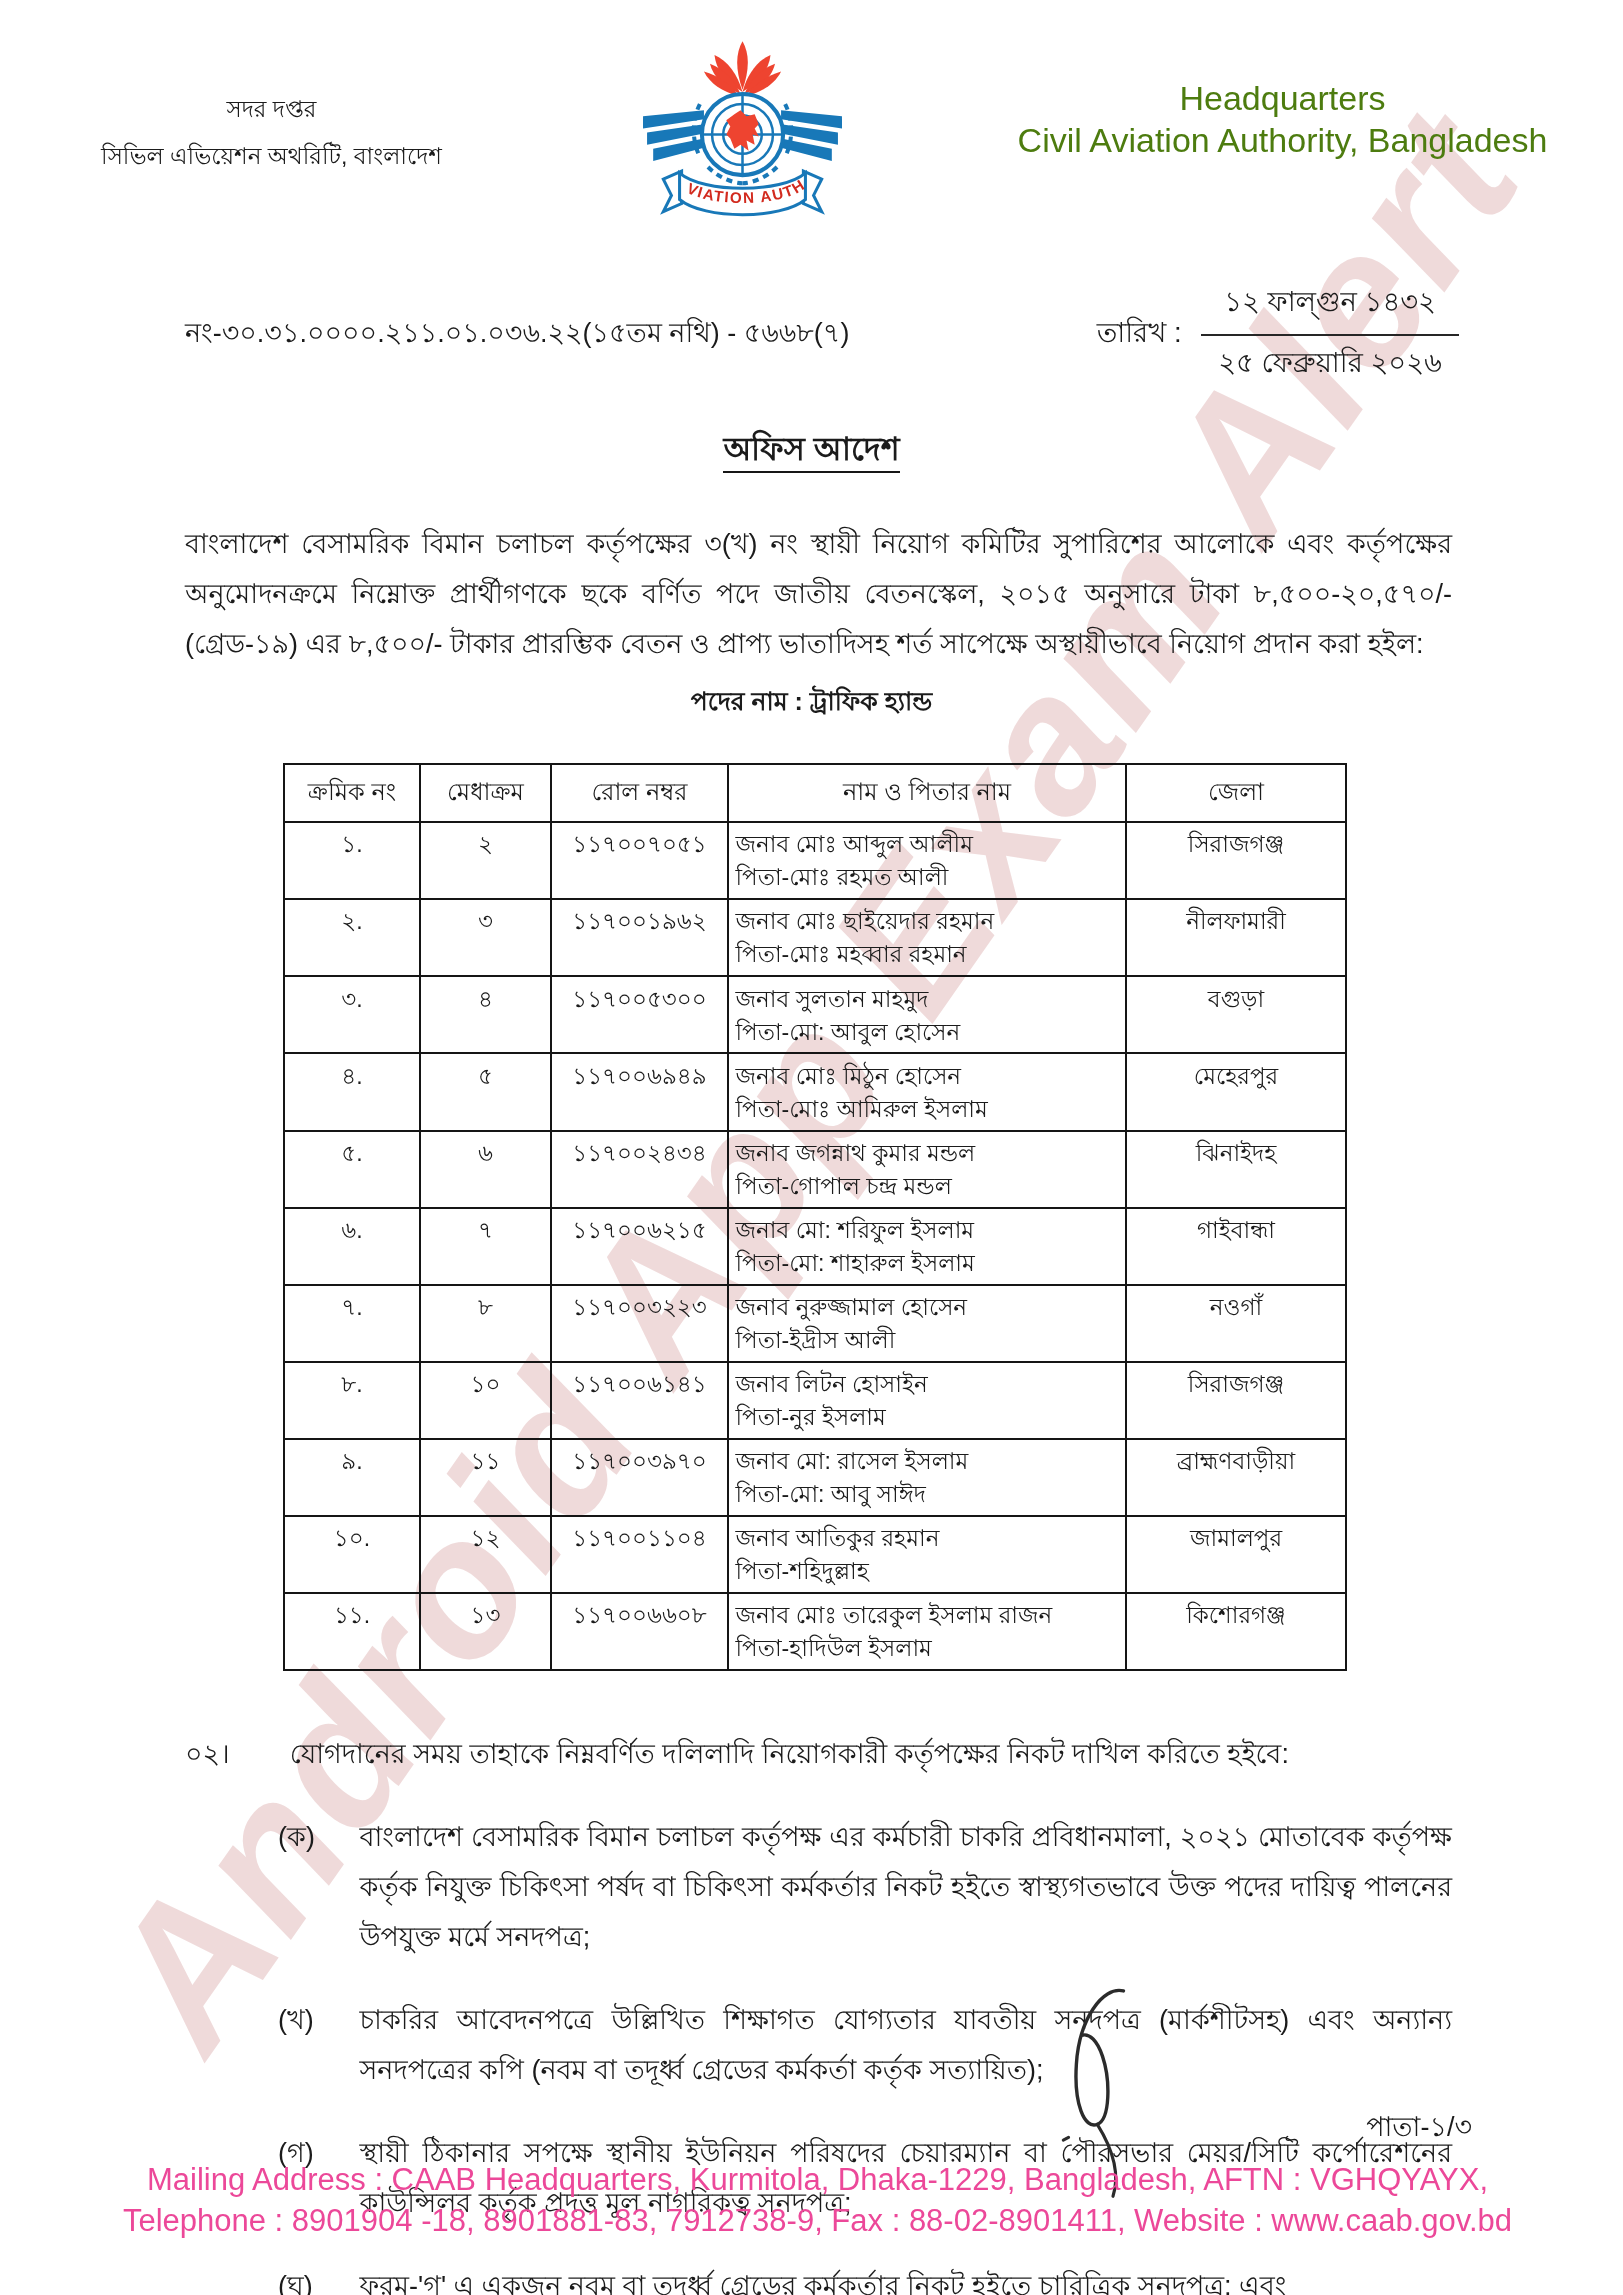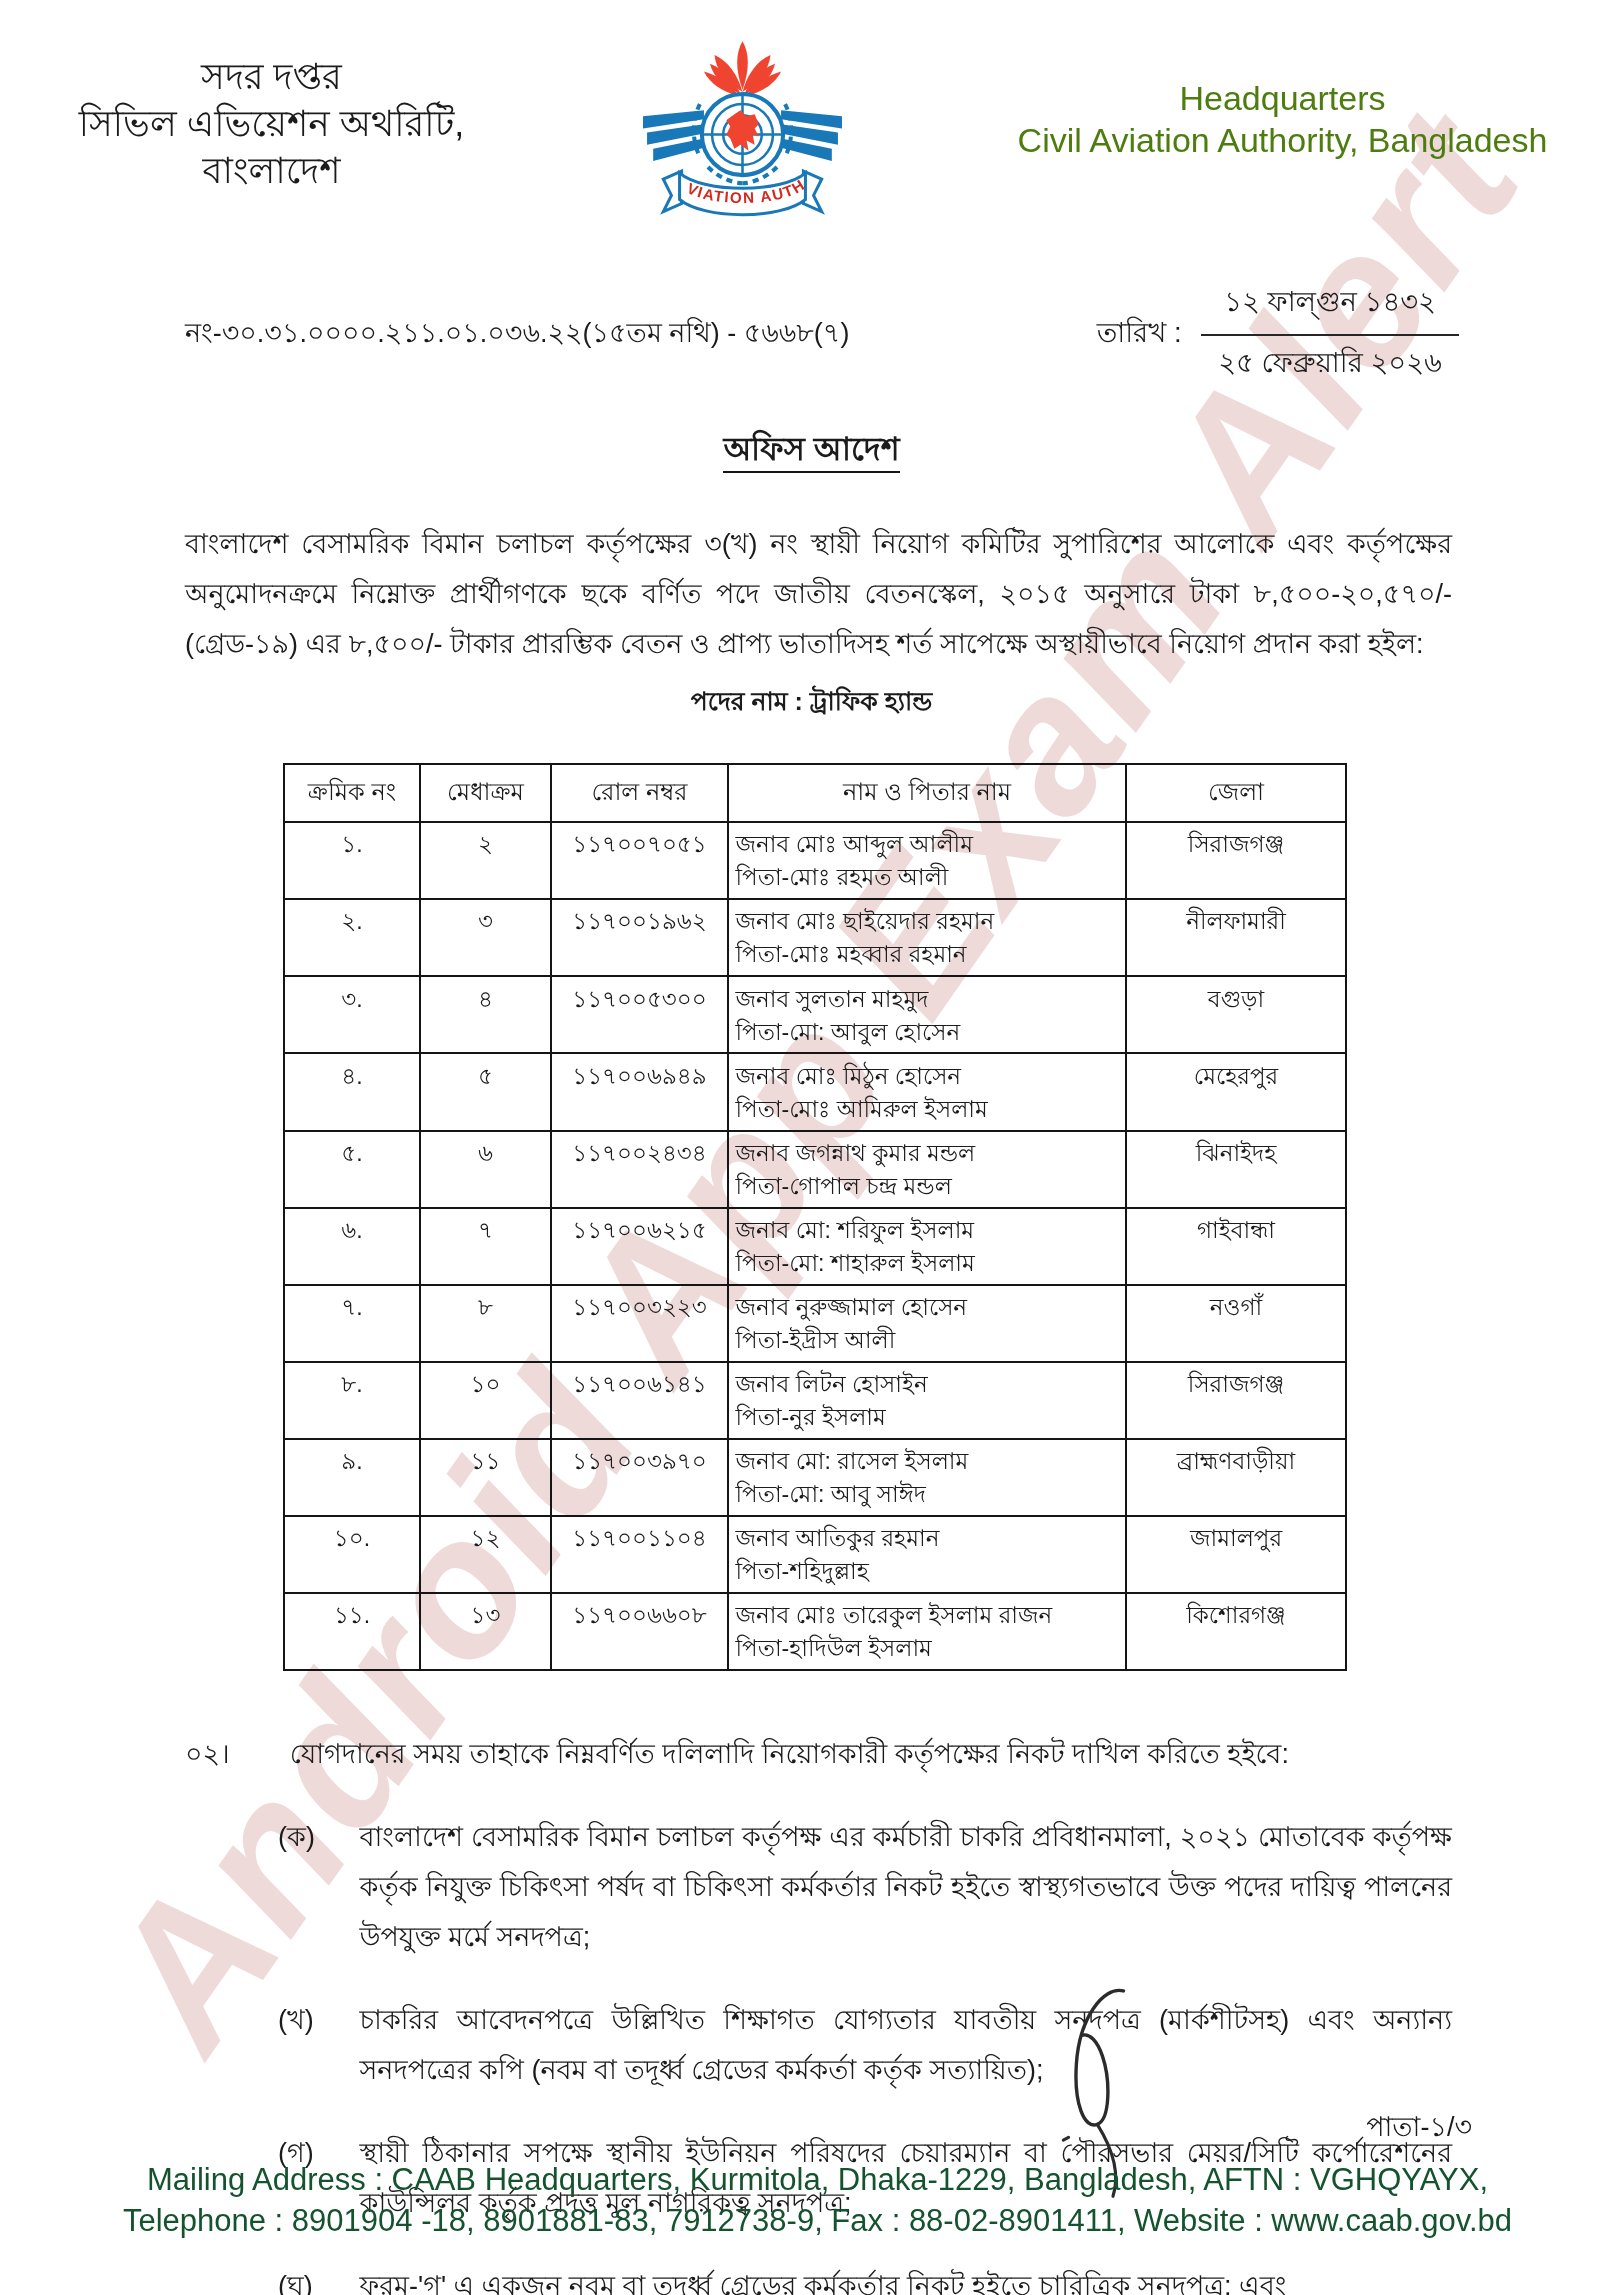--- a/index.html
+++ b/index.html
@@ -15,21 +15,21 @@
   .watermark{
     position:absolute;left:50%;top:47%;
     transform:translate(-50%,-50%) rotate(-55deg);
     font-size:193px;font-weight:bold;font-style:italic;
     white-space:nowrap;color:rgba(201,133,133,0.30);
     z-index:0;letter-spacing:3.9px;pointer-events:none;
   }
   .content{position:relative;z-index:1;}
   
   .header{display:flex;justify-content:space-between;align-items:flex-start;padding:39px 36px 0 36px;}
-  .org-bn{width:471px;text-align:center;margin-top:14px;font-size:36px;line-height:47px;}
+  .org-bn{width:471px;text-align:center;margin-top:47px;font-size:23px;line-height:47px;}
   .org-en{width:609px;text-align:center;margin-top:38px;font-size:34px;line-height:42px;color:#4d7c0f;}
   .logo-wrap{width:242px;display:flex;justify-content:center;}
   
   .memo-row{display:flex;justify-content:space-between;align-items:center;margin:52px 164px 0 185px;}
   .memo-no{font-size:27px;}
   .date-block{display:flex;align-items:center;gap:19.6px;}
   .date-label{font-size:27.5px;}
   .date-frac{display:inline-block;text-align:center;font-size:27.5px;}
   .date-top{display:block;padding:0 23px 6.5px 23px;border-bottom:2.6px solid #262626;}
   .date-bottom{display:block;padding-top:6.5px;}
@@ -50,21 +50,21 @@
   .c-name{width:383px;text-align:left;padding-left:11.8px;}
   .c-district{width:205px;text-align:center;}
   
   .sec2{display:flex;margin:58px 171px 0 185px;gap:60px;font-size:27px;line-height:50px;}
   .req{display:flex;margin:33px 171px 0 278px;gap:27.5px;font-size:27px;line-height:50px;}
   .req-label{flex:0 0 54px;}
   .req-text{flex:1;text-align:justify;}
   
   .signature{position:absolute;left:1011px;top:1983px;z-index:1;}
   .page-num{position:absolute;right:151px;top:2106px;font-size:27px;z-index:1;}
-  .footer{position:absolute;left:12px;right:0;top:2159px;text-align:center;color:#14532d;font-size:31px;line-height:41px;z-index:1;}
+  .footer{position:absolute;left:12px;right:0;top:2159px;text-align:center;color:#ec4899;font-size:31px;line-height:41px;z-index:1;}
   
   .logo-banner-text{font-size:15px;font-weight:bold;fill:#d22a1e;letter-spacing:1.5px;}
 </style>
 </head>
 <body>
 
 <div class="page">
 
   <div class="watermark">Android App Exam Alert</div>
 

